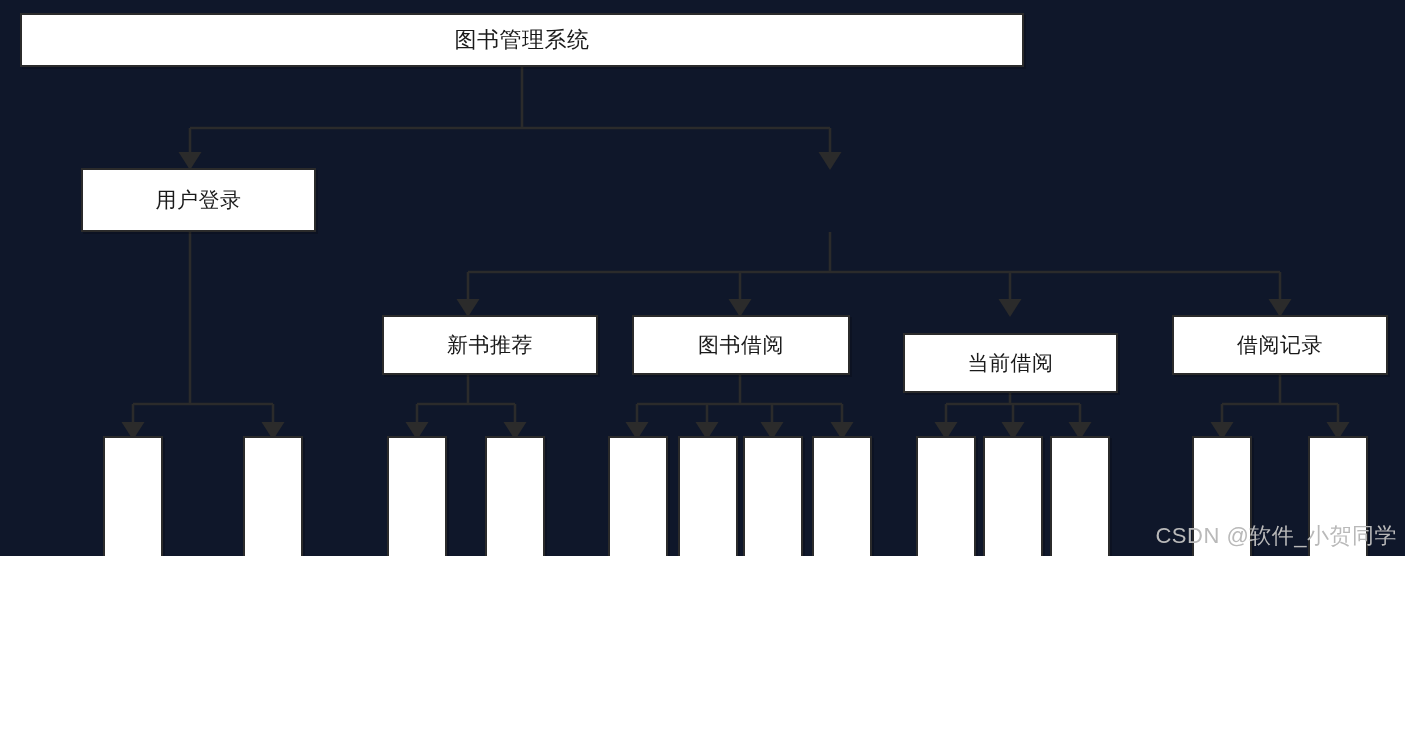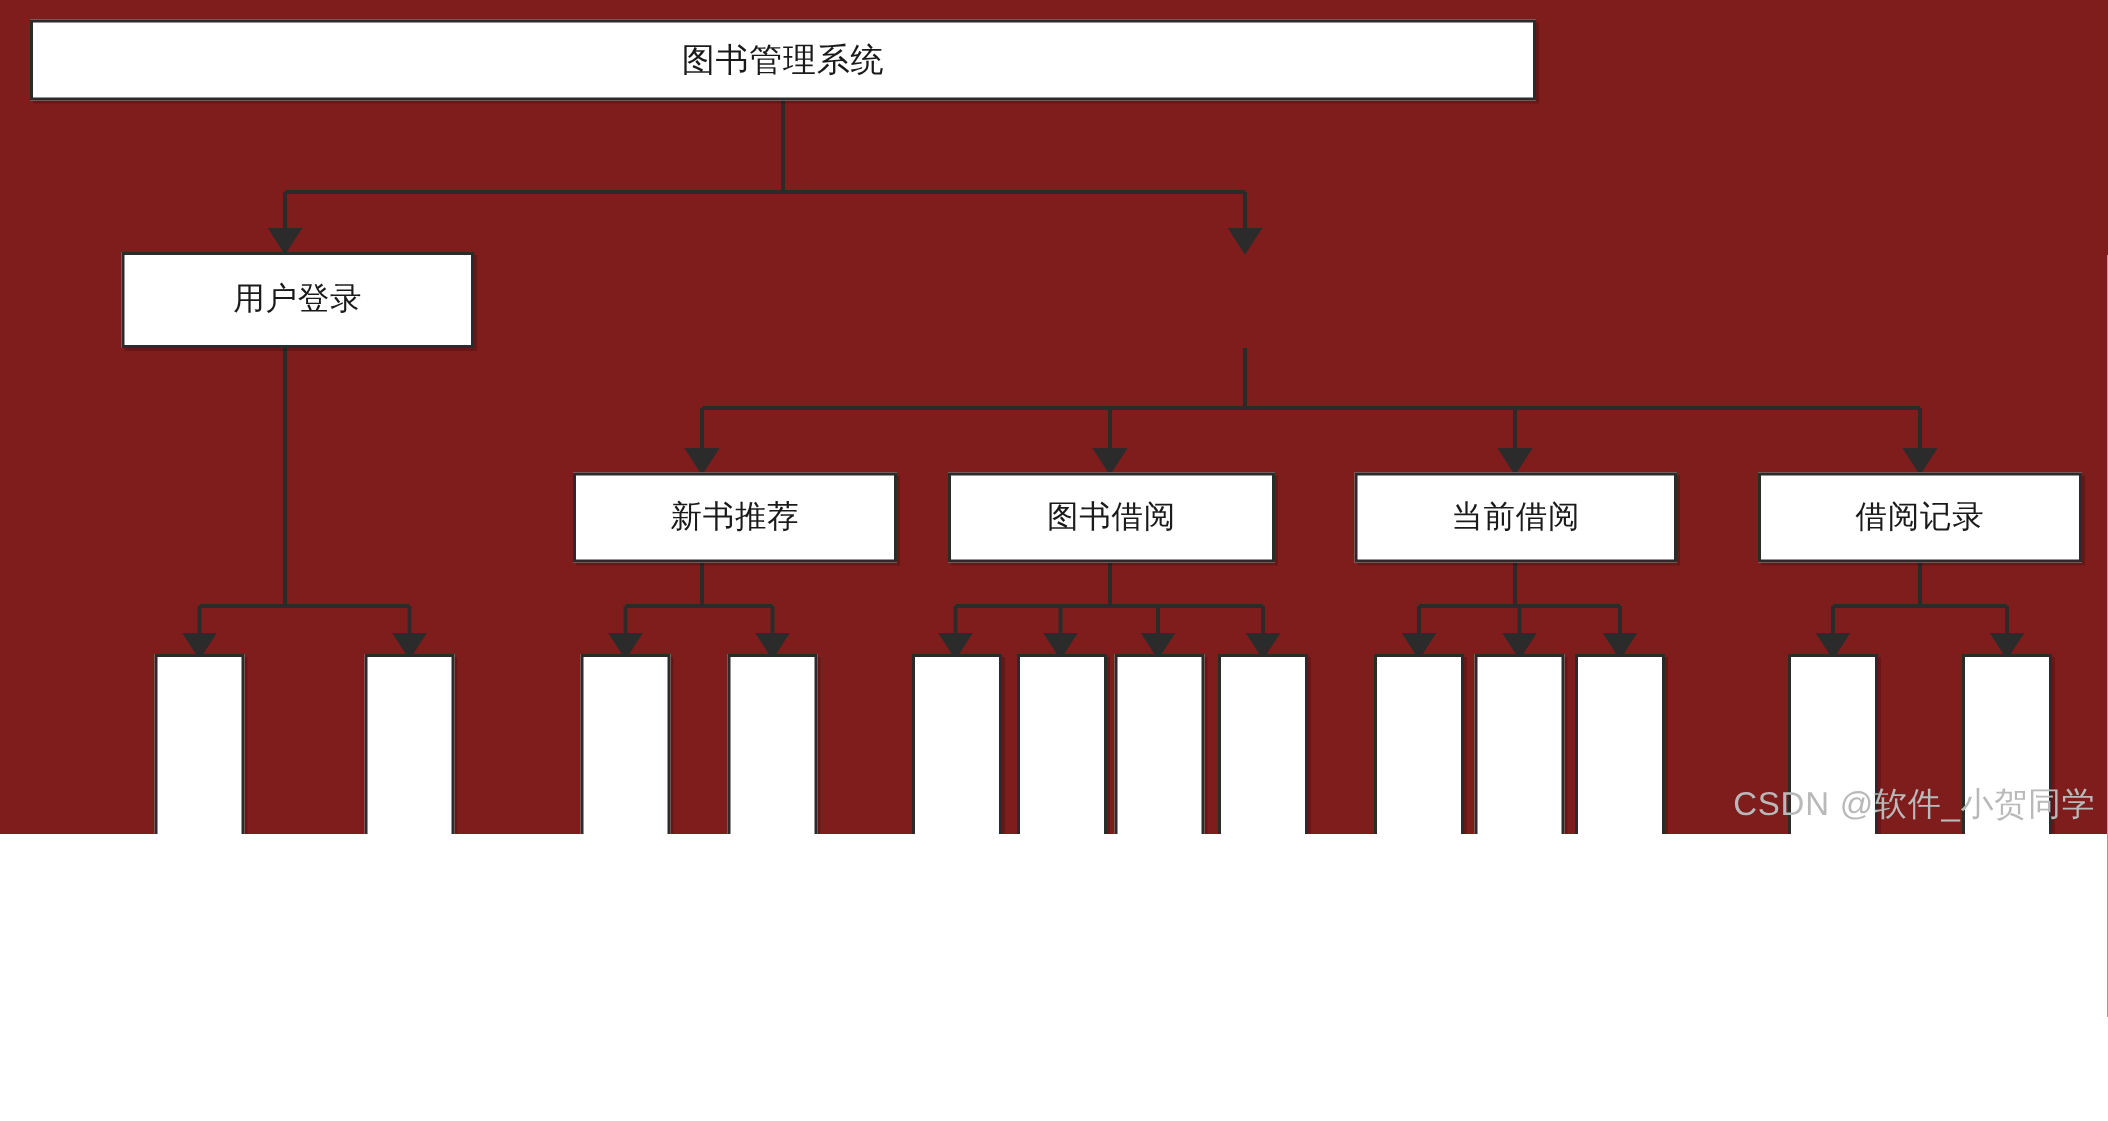--- a/index.html
+++ b/index.html
@@ -7,21 +7,21 @@
     padding: 0;
     background: #ffffff;
   }
   body {
     font-family: "Liberation Sans", "DejaVu Sans", sans-serif;
   }
   #diagram-root {
     position: relative;
     width: 1405px;
     height: 556px;
-    background: #7f1d1d;
+    background: #0f172a;
     overflow: hidden;
   }
   #diagram-svg {
     position: absolute;
     left: 0;
     top: 0;
     width: 1405px;
     height: 747px;
   }
   .node-box {
@@ -134,21 +134,21 @@
   <div class="node-box horizontal" style="left:81px; top:168px; width:235px; height:64px;">
     <span class="node-label">用户登录</span>
   </div>
 
   <div class="node-box horizontal" style="left:362px; top:315px; width:216px; height:60px;margin-left:20px;">
     <span class="node-label">新书推荐</span>
   </div>
   <div class="node-box horizontal" style="left:632px; top:315px; width:218px; height:60px;padding-left:20px;">
     <span class="node-label">图书借阅</span>
   </div>
-  <div class="node-box horizontal" style="left:903px; top:315px; width:215px; height:60px;">
+  <div class="node-box horizontal" style="left:903px; top:333px; width:215px; height:60px;">
     <span class="node-label">当前借阅</span>
   </div>
   <div class="node-box horizontal" style="left:1172px; top:315px; width:216px; height:60px;">
     <span class="node-label">借阅记录</span>
   </div>
 
   <div class="node-box vertical" style="left:103px; top:436px; width:60px; height:298px;">
     <span class="node-label">用户登录</span>
   </div>
   <div class="node-box vertical" style="left:243px; top:436px; width:60px; height:298px;">

